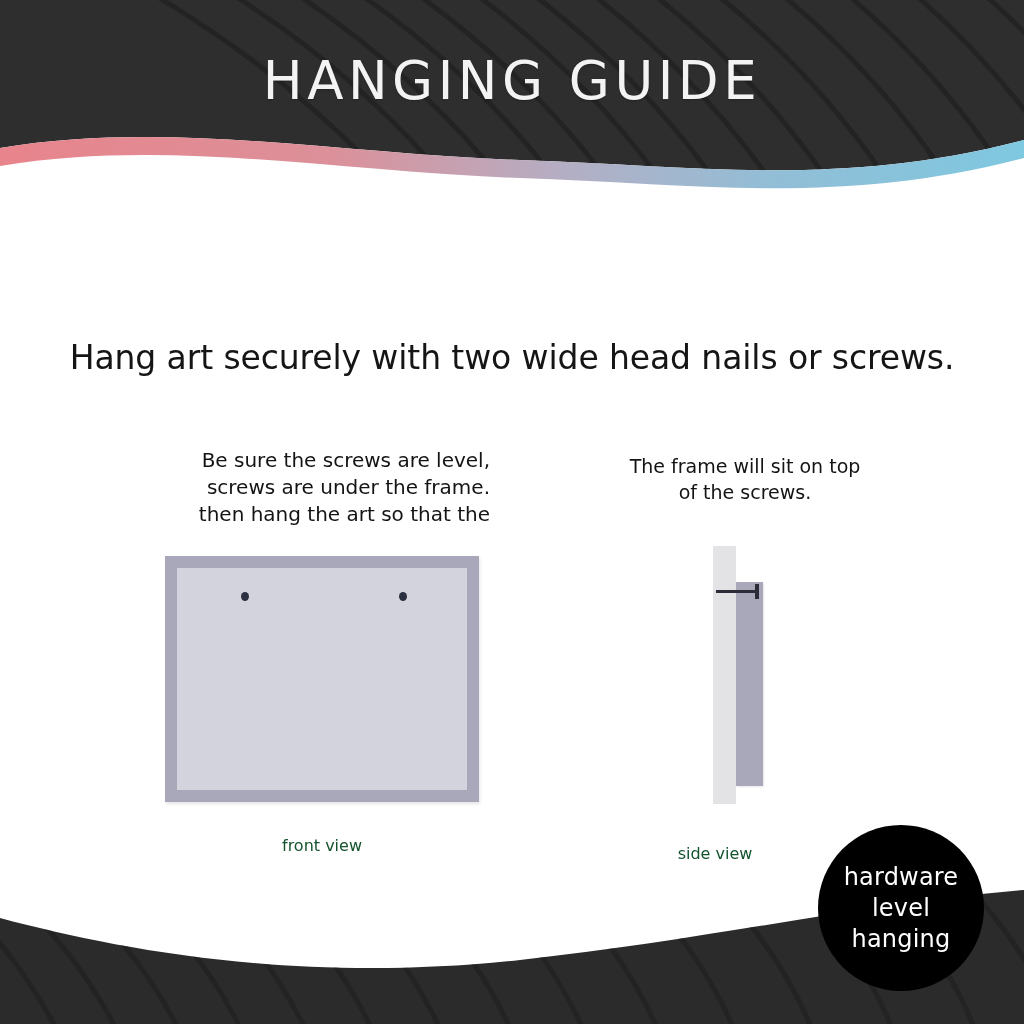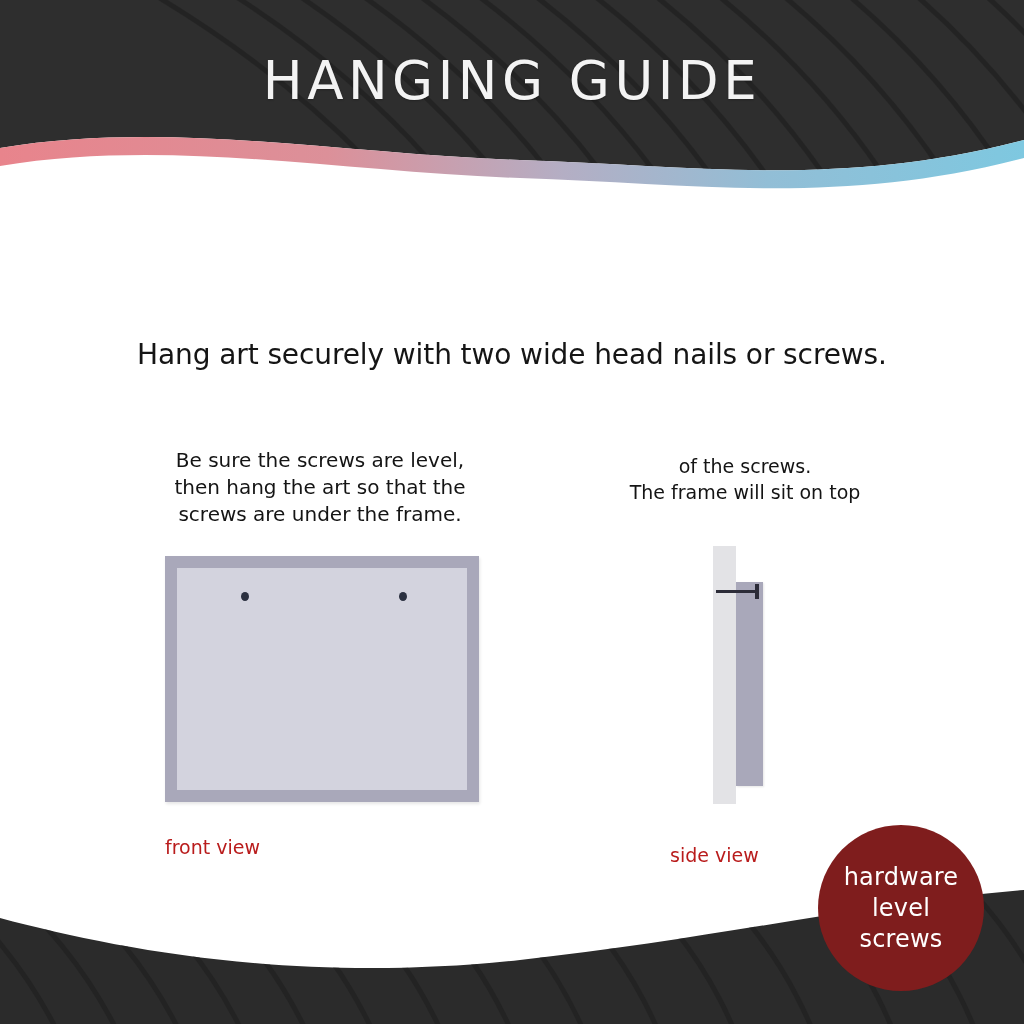--- a/index.html
+++ b/index.html
@@ -79,33 +79,33 @@
     font-weight: 400;
     color: #1b1b1b;
     letter-spacing: 0.4px;
   }
   .lede {
     position: absolute;
     top: 338px;
     left: 0;
     width: 1024px;
     text-align: center;
-    font-size: 28px;
+    font-size: 33px;
     font-weight: 400;
     color: #151515;
     letter-spacing: -0.1px;
   }
 
   
   .col-left-caption {
     position: absolute;
     top: 447px;
     left: 150px;
     width: 340px;
-    text-align: center;
+    text-align: right;
     font-size: 20px;
     line-height: 27px;
     color: #141414;
   }
   .col-right-caption {
     position: absolute;
     top: 453px;
     left: 600px;
     width: 290px;
     text-align: center;
@@ -182,35 +182,36 @@
     left: 55px;
     top: 38px;
     width: 4px;
     height: 15px;
     background: #2c2c38;
   }
 
   
   .view-label {
     position: absolute;
-    font-size: 19px;
-    color: #b91c1c;
+    font-size: 16px;
+    color: #14532d;
+    text-align: center;
   }
   .view-label.front { top: 836px; left: 165px; width: 314px; }
-  .view-label.side  { top: 844px; left: 670px; width: 150px; }
+  .view-label.side  { top: 844px; left: 640px; width: 150px; }
 
   
   .badge {
     position: absolute;
     top: 825px;
     left: 818px;
     width: 166px;
     height: 166px;
     border-radius: 50%;
-    background: #7f1d1d;
+    background: #000000;
     display: flex;
     flex-direction: column;
     align-items: center;
     justify-content: center;
     z-index: 20;
   }
   .badge span {
     display: block;
     color: #ffffff;
     font-size: 24px;
@@ -269,27 +270,27 @@
     </svg>
 
     <div class="header-title">HANGING GUIDE</div>
   </div>
 
 
   <div class="lede">Hang art securely with two wide head nails or screws.</div>
 
   <div class="col-left-caption">
     <div>Be sure the screws are level,</div>
+    <div>screws are under the frame.</div>
     <div>then hang the art so that the</div>
-    <div>screws are under the frame.</div>
   </div>
 
   <div class="col-right-caption">
+    <div>The frame will sit on top</div>
     <div>of the screws.</div>
-    <div>The frame will sit on top</div>
   </div>
 
   <div class="front-frame">
     <div class="front-frame-inner">
       <div class="screw-dot left"></div>
       <div class="screw-dot right"></div>
     </div>
   </div>
 
   <div class="side-view">
@@ -330,16 +331,16 @@
           <path d="M792,-84 C892,6 954,66 994,200"></path>
           <path d="M876,-86 C976,4 1038,64 1078,200"></path>
         </g>
       </g>
     </svg>
   </div>
 
   <div class="badge">
     <span>hardware</span>
     <span>level</span>
-    <span>screws</span>
+    <span>hanging</span>
   </div>
 
 </div>
 
 </body></html>

